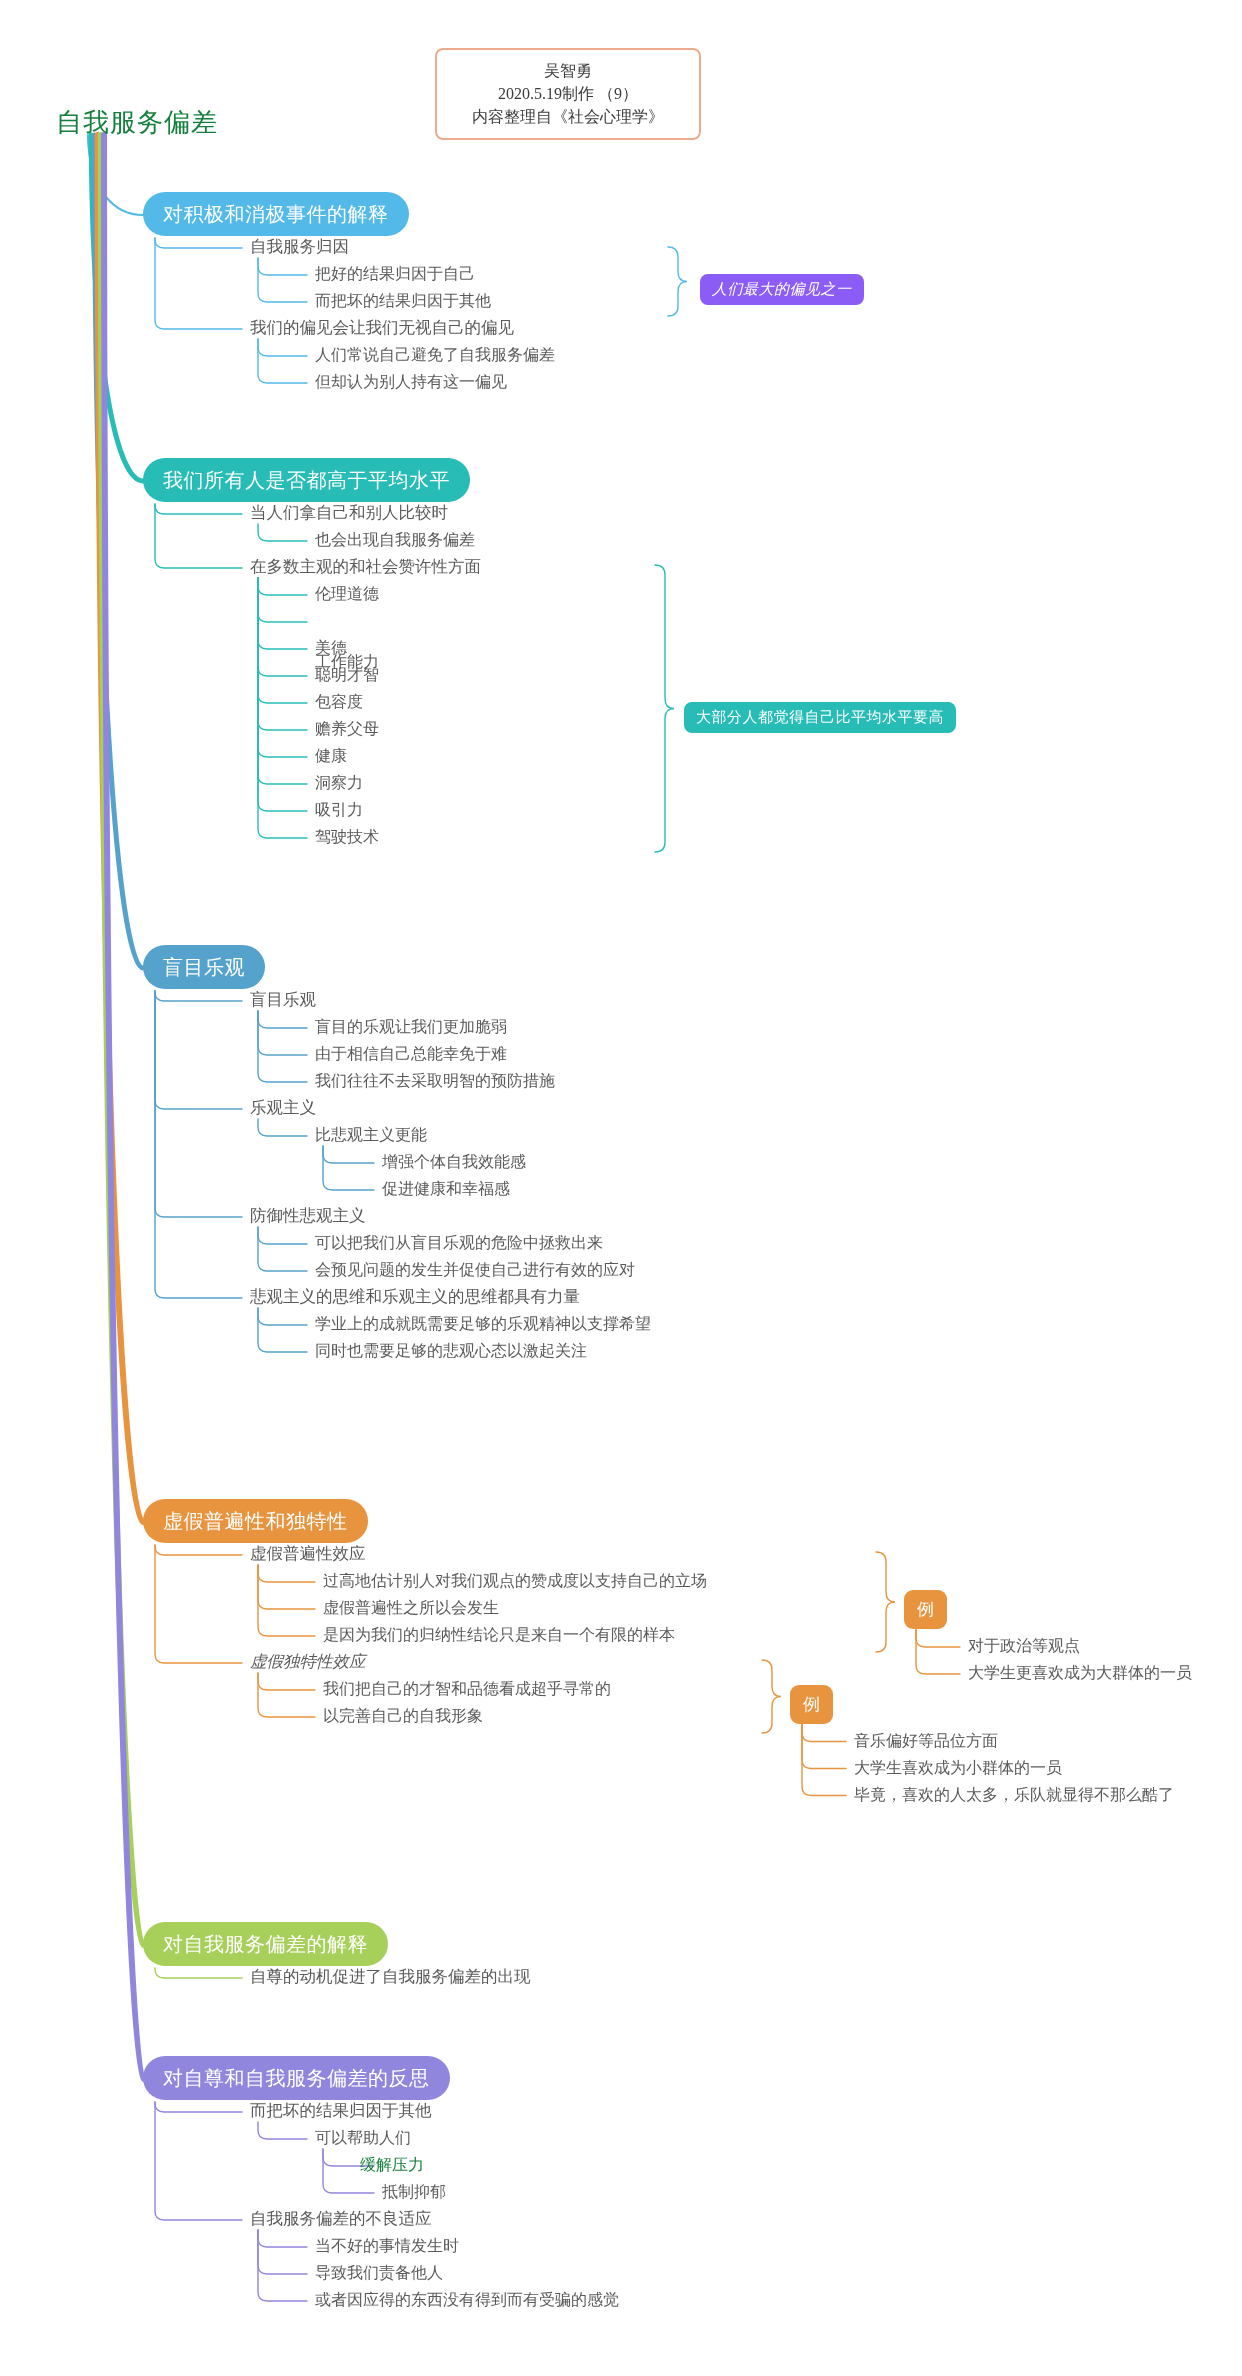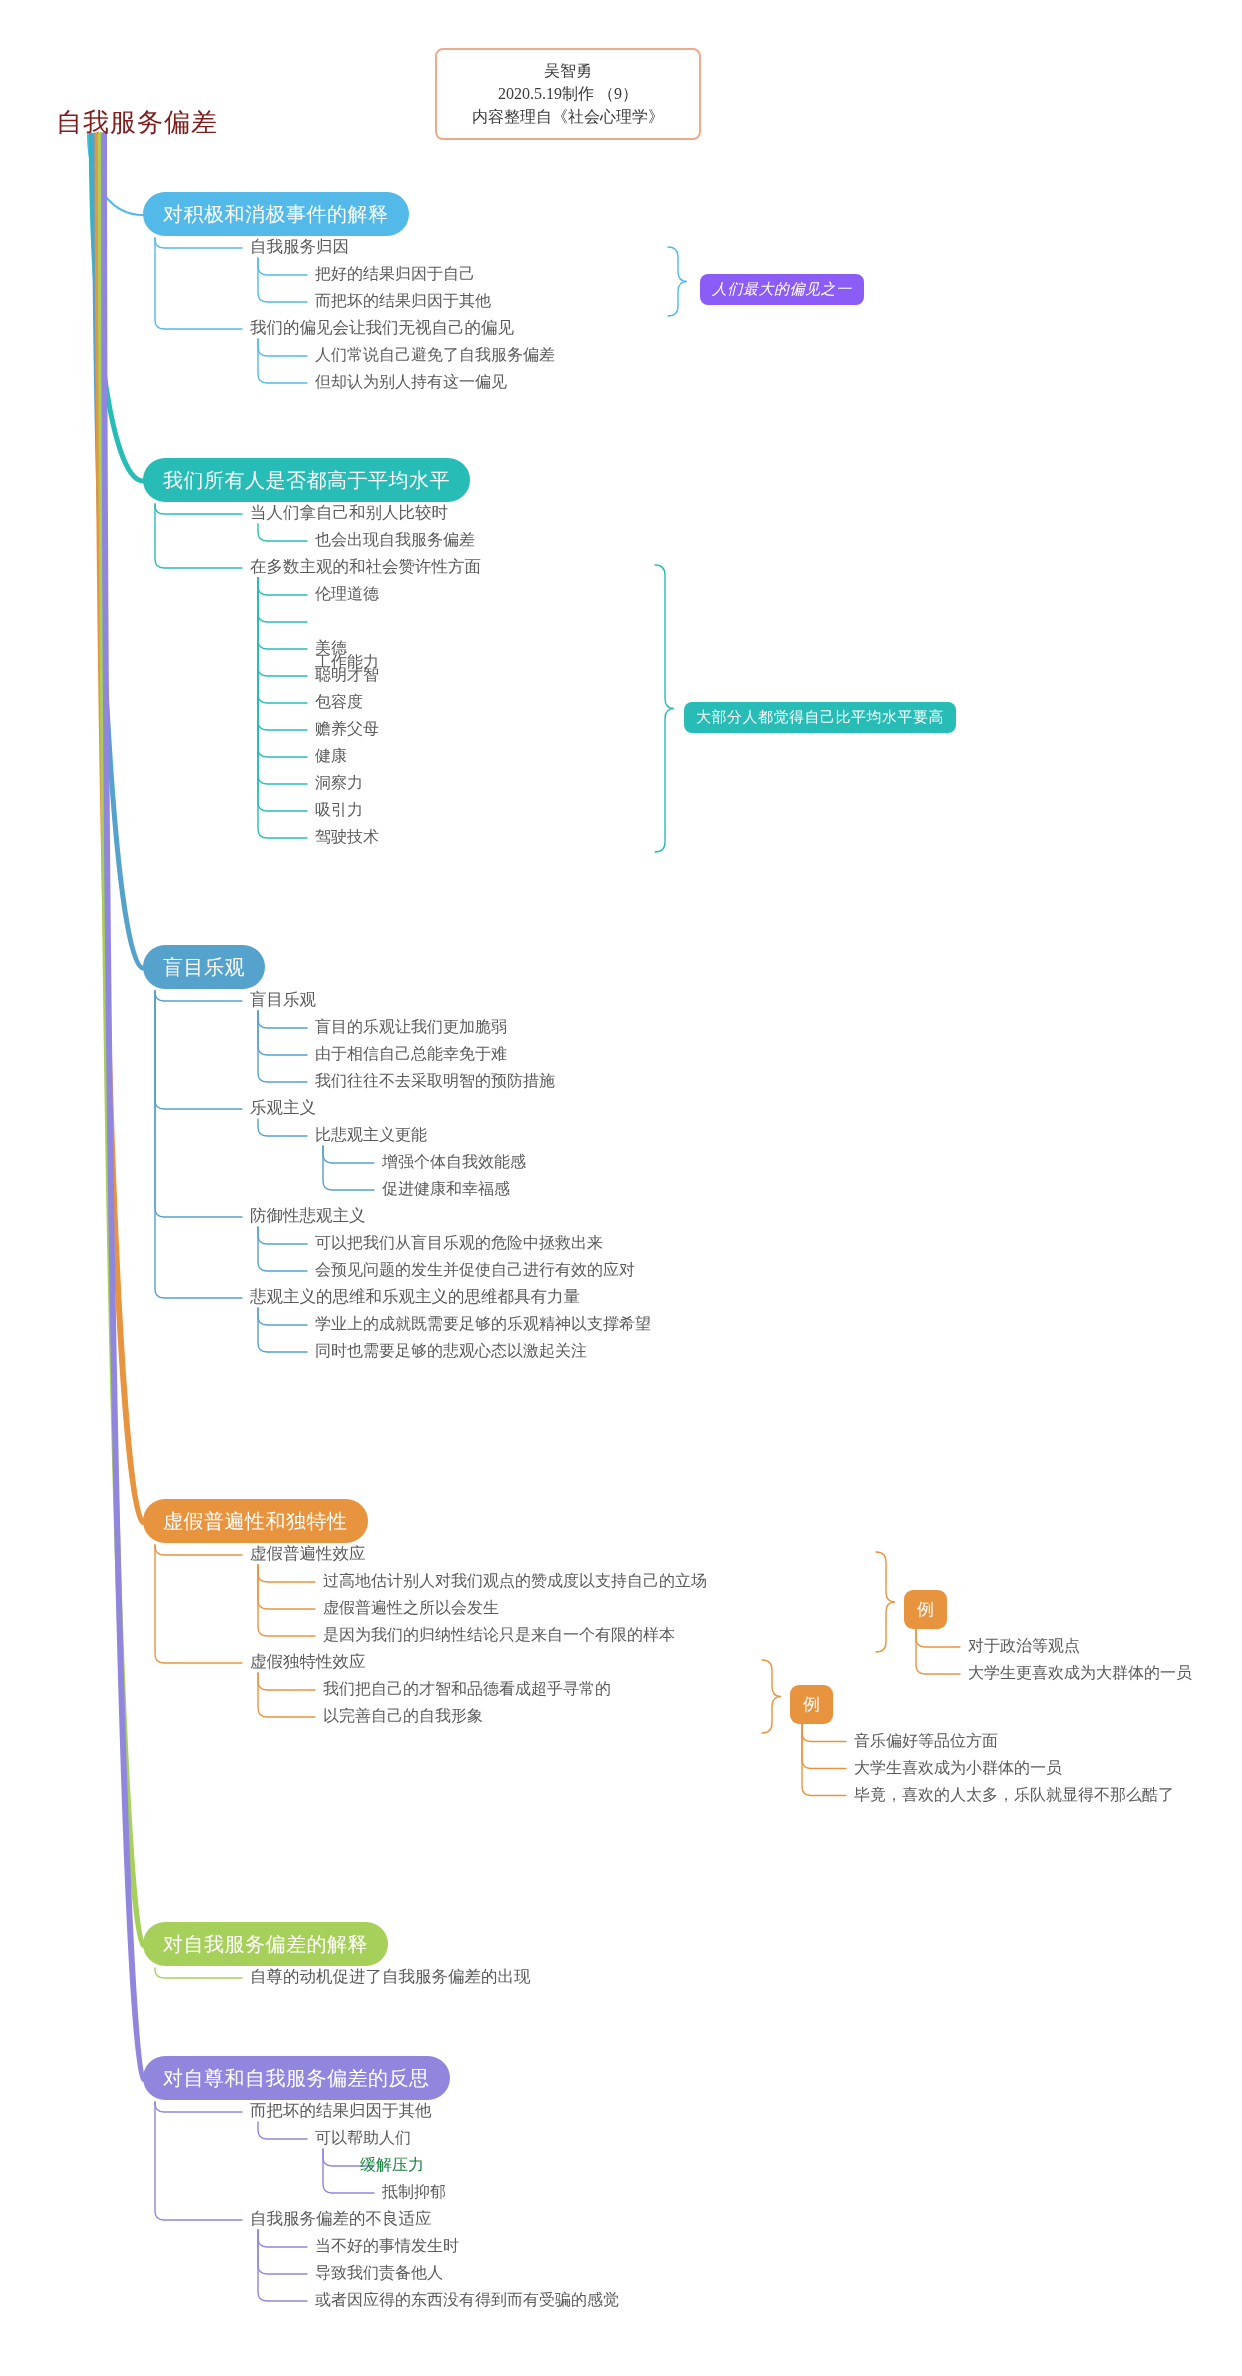--- a/index.html
+++ b/index.html
@@ -8,21 +8,21 @@
     font-family:"Liberation Serif","DejaVu Serif",serif;
     position:relative;overflow:hidden;
   }
   #canvas{position:absolute;left:0;top:0;width:1242px;height:2376px;}
   svg.links{position:absolute;left:0;top:0;width:1242px;height:2376px;pointer-events:none;}
 
   
   .node{position:absolute;white-space:nowrap;}
 
   .root{
-    border-radius:34px;color:#7f1d1d;
+    border-radius:34px;color:#15803d;
     font-size:26px;line-height:1;
     padding:17px 26px;letter-spacing:1px;
   }
   .branch{
     border-radius:24px;color:#ffffff;
     font-size:20px;line-height:1;
     padding:12px 20px;letter-spacing:.5px;
   }
   .callout{
     border-radius:8px;color:#ffffff;
@@ -165,21 +165,21 @@
       <div class="node leaf" style="left:315px;top:1235px;color:#5a5a5a;">可以把我们从盲目乐观的危险中拯救出来</div>
       <div class="node leaf" style="left:315px;top:1262px;color:#5a5a5a;">会预见问题的发生并促使自己进行有效的应对</div>
       <div class="node leaf lvl1" style="left:250px;top:1289px;color:#5a5a5a;">悲观主义的思维和乐观主义的思维都具有力量</div>
       <div class="node leaf" style="left:315px;top:1316px;color:#5a5a5a;">学业上的成就既需要足够的乐观精神以支撑希望</div>
       <div class="node leaf" style="left:315px;top:1343px;color:#5a5a5a;">同时也需要足够的悲观心态以激起关注</div>
       <div class="node branch" style="left:143px;top:1499px;background:#e8943f;">虚假普遍性和独特性</div>
       <div class="node leaf lvl1" style="left:250px;top:1546px;color:#5a5a5a;">虚假普遍性效应</div>
       <div class="node leaf" style="left:323px;top:1573px;color:#5a5a5a;">过高地估计别人对我们观点的赞成度以支持自己的立场</div>
       <div class="node leaf" style="left:323px;top:1600px;color:#5a5a5a;">虚假普遍性之所以会发生</div>
       <div class="node leaf" style="left:323px;top:1627px;color:#5a5a5a;">是因为我们的归纳性结论只是来自一个有限的样本</div>
-      <div class="node leaf lvl1" style="left:250px;top:1654px;color:#5a5a5a;">虚假独特性效应</div>
+      <div class="node leaf lvl1" style="left:250px;top:1654px;color:#5a5a5a;font-style:italic;">虚假独特性效应</div>
       <div class="node leaf" style="left:323px;top:1681px;color:#5a5a5a;">我们把自己的才智和品德看成超乎寻常的</div>
       <div class="node leaf" style="left:323px;top:1708px;color:#5a5a5a;">以完善自己的自我形象</div>
       <div class="node branch" style="left:143px;top:1922px;background:#a7d05a;">对自我服务偏差的解释</div>
       <div class="node leaf lvl1" style="left:250px;top:1969px;color:#5a5a5a;">自尊的动机促进了自我服务偏差的出现</div>
       <div class="node branch" style="left:143px;top:2056px;background:#9186dd;">对自尊和自我服务偏差的反思</div>
       <div class="node leaf lvl1" style="left:250px;top:2103px;color:#5a5a5a;">而把坏的结果归因于其他</div>
       <div class="node leaf" style="left:315px;top:2130px;color:#5a5a5a;">可以帮助人们</div>
       <div class="node leaf" style="left:360px;top:2157px;color:#15803d;">缓解压力</div>
       <div class="node leaf" style="left:382px;top:2184px;color:#5a5a5a;">抵制抑郁</div>
       <div class="node leaf lvl1" style="left:250px;top:2211px;color:#5a5a5a;">自我服务偏差的不良适应</div>

